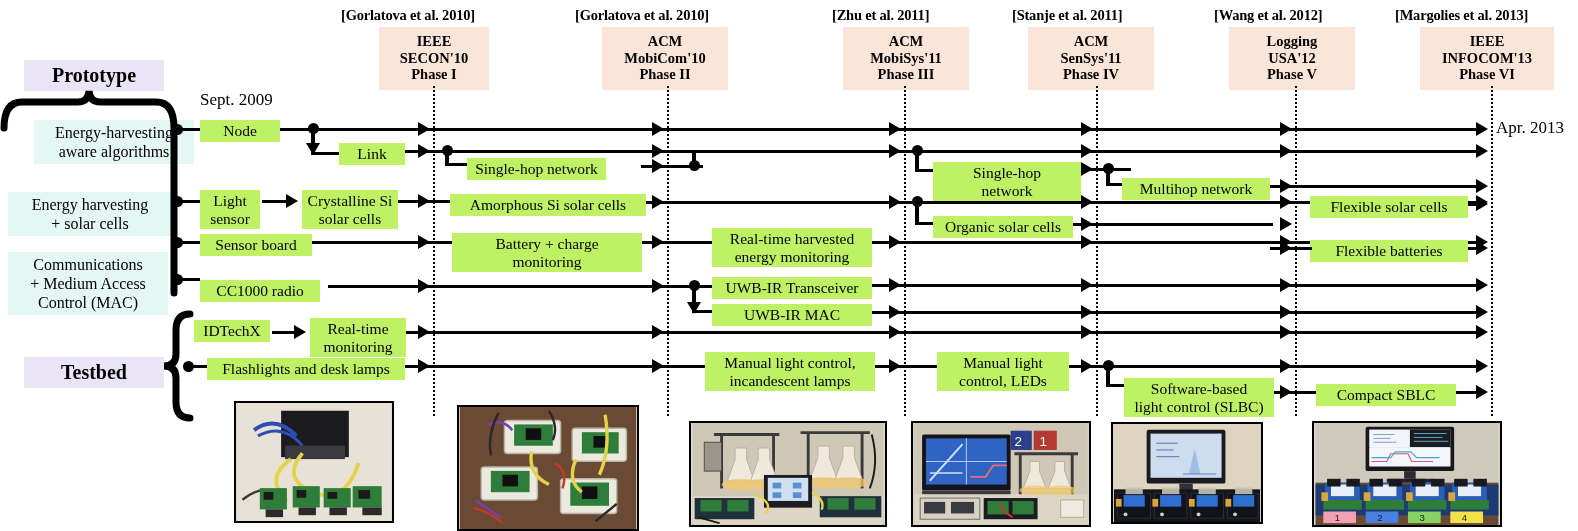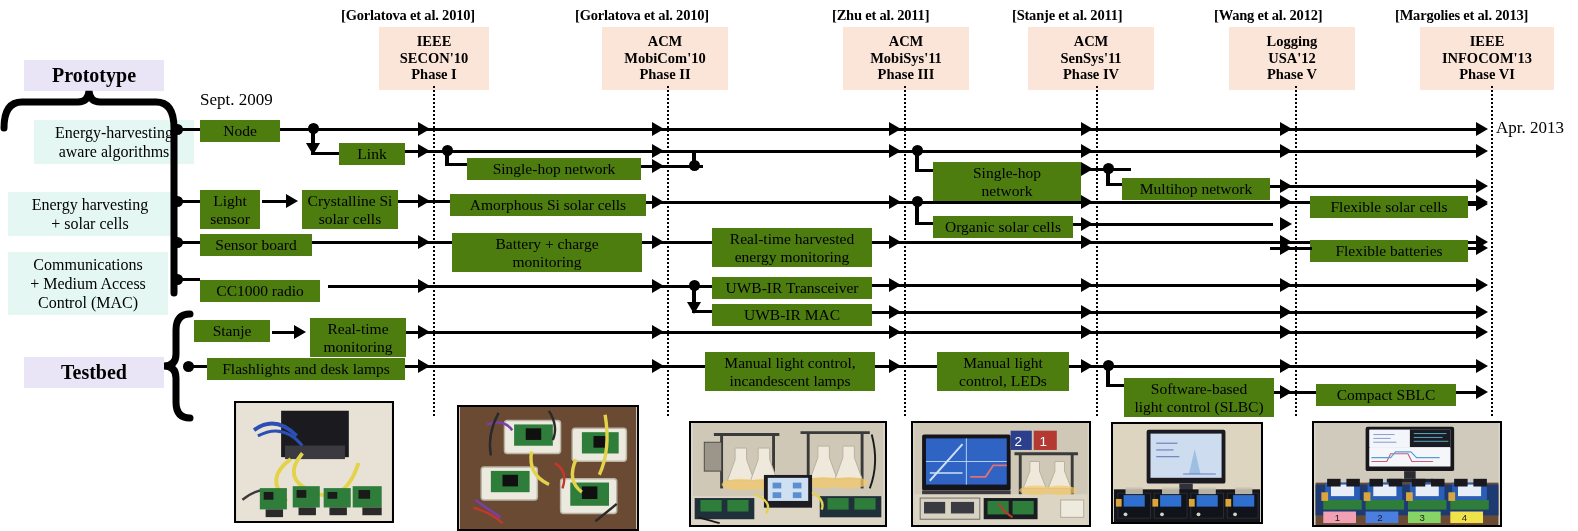--- a/index.html
+++ b/index.html
@@ -11,21 +11,21 @@
   
   .cite{font-family:"Liberation Serif",serif;font-weight:bold;font-size:14.5px;text-align:left;white-space:nowrap;letter-spacing:-0.2px;}
   .phasebox{background:#fbe4d8;font-weight:bold;font-size:14.5px;line-height:16.5px;text-align:center;padding:6px 4px 7px 4px;}
   .phasebox span{display:block;}
 
   
   .catlabel{background:#e4f7f3;font-size:16px;line-height:19px;text-align:center;padding:3px 4px;font-family:"Liberation Serif",serif;}
   .grouplabel{background:#e9e4f6;font-weight:bold;font-size:20px;text-align:center;padding:4px 2px;font-family:"Liberation Serif",serif;}
 
   
-  .chip{background:#4d7c0f;font-size:15.5px;line-height:17.5px;text-align:center;padding:2px 4px;font-family:"Liberation Serif",serif;white-space:nowrap;}
+  .chip{background:#bef264;font-size:15.5px;line-height:17.5px;text-align:center;padding:2px 4px;font-family:"Liberation Serif",serif;white-space:nowrap;}
   .chip.wrap{white-space:normal;}
 
   
   .plain{font-size:17px;font-family:"Liberation Serif",serif;white-space:nowrap;}
 
   
   .vdot{border-left:2.5px dotted #000;}
 
   
   .hline{background:#000;height:3px;}
@@ -149,21 +149,21 @@
   <div class="abs ahead" style="left:652px;top:144px;"></div>
   <div class="abs ahead" style="left:889px;top:144px;"></div>
   <div class="abs ahead" style="left:1081px;top:144px;"></div>
   <div class="abs ahead" style="left:1280px;top:144px;"></div>
   <div class="abs ahead" style="left:1476px;top:144px;"></div>
 
   <div class="abs dot" style="left:442px;top:145px;"></div>
   <div class="abs vline" style="left:445px;top:150px;height:16px;"></div>
   <div class="abs hline" style="left:445px;top:163px;width:22px;"></div>
 
-  <div class="abs chip" style="left:467px;top:158px;width:174px;">Single-hop network</div>
+  <div class="abs chip" style="left:467px;top:158px;width:139px;">Single-hop network</div>
   <div class="abs hline" style="left:641px;top:165px;width:62px;"></div>
   <div class="abs ahead" style="left:652px;top:159px;"></div>
   <div class="abs dot" style="left:689px;top:160px;"></div>
   <div class="abs vline" style="left:692px;top:150px;height:16px;"></div>
 
   <div class="abs dot" style="left:912px;top:145px;"></div>
   <div class="abs vline" style="left:915px;top:150px;height:22px;"></div>
   <div class="abs hline" style="left:915px;top:169px;width:18px;"></div>
 
   <div class="abs chip wrap" style="left:933px;top:162px;width:148px;">
@@ -266,21 +266,21 @@
   <div class="abs ahead" style="left:1476px;top:278px;"></div>
 
   <div class="abs hline" style="left:692px;top:310px;width:26px;"></div>
   <div class="abs chip" style="left:712px;top:304px;width:160px;">UWB-IR MAC</div>
   <div class="abs hline" style="left:872px;top:311px;width:608px;"></div>
   <div class="abs ahead" style="left:889px;top:305px;"></div>
   <div class="abs ahead" style="left:1081px;top:305px;"></div>
   <div class="abs ahead" style="left:1280px;top:305px;"></div>
   <div class="abs ahead" style="left:1476px;top:305px;"></div>
 
-  <div class="abs chip" style="left:194px;top:320px;width:76px;">Stanje</div>
+  <div class="abs chip" style="left:194px;top:320px;width:76px;">IDTechX</div>
   <div class="abs hline" style="left:272px;top:331px;width:24px;"></div>
   <div class="abs ahead" style="left:294px;top:325px;"></div>
   <div class="abs chip wrap" style="left:310px;top:318px;width:96px;">
     <div>Real-time</div>
     <div>monitoring</div>
   </div>
   <div class="abs hline" style="left:406px;top:331px;width:1074px;"></div>
   <div class="abs ahead" style="left:418px;top:325px;"></div>
   <div class="abs ahead" style="left:652px;top:325px;"></div>
   <div class="abs ahead" style="left:889px;top:325px;"></div>

